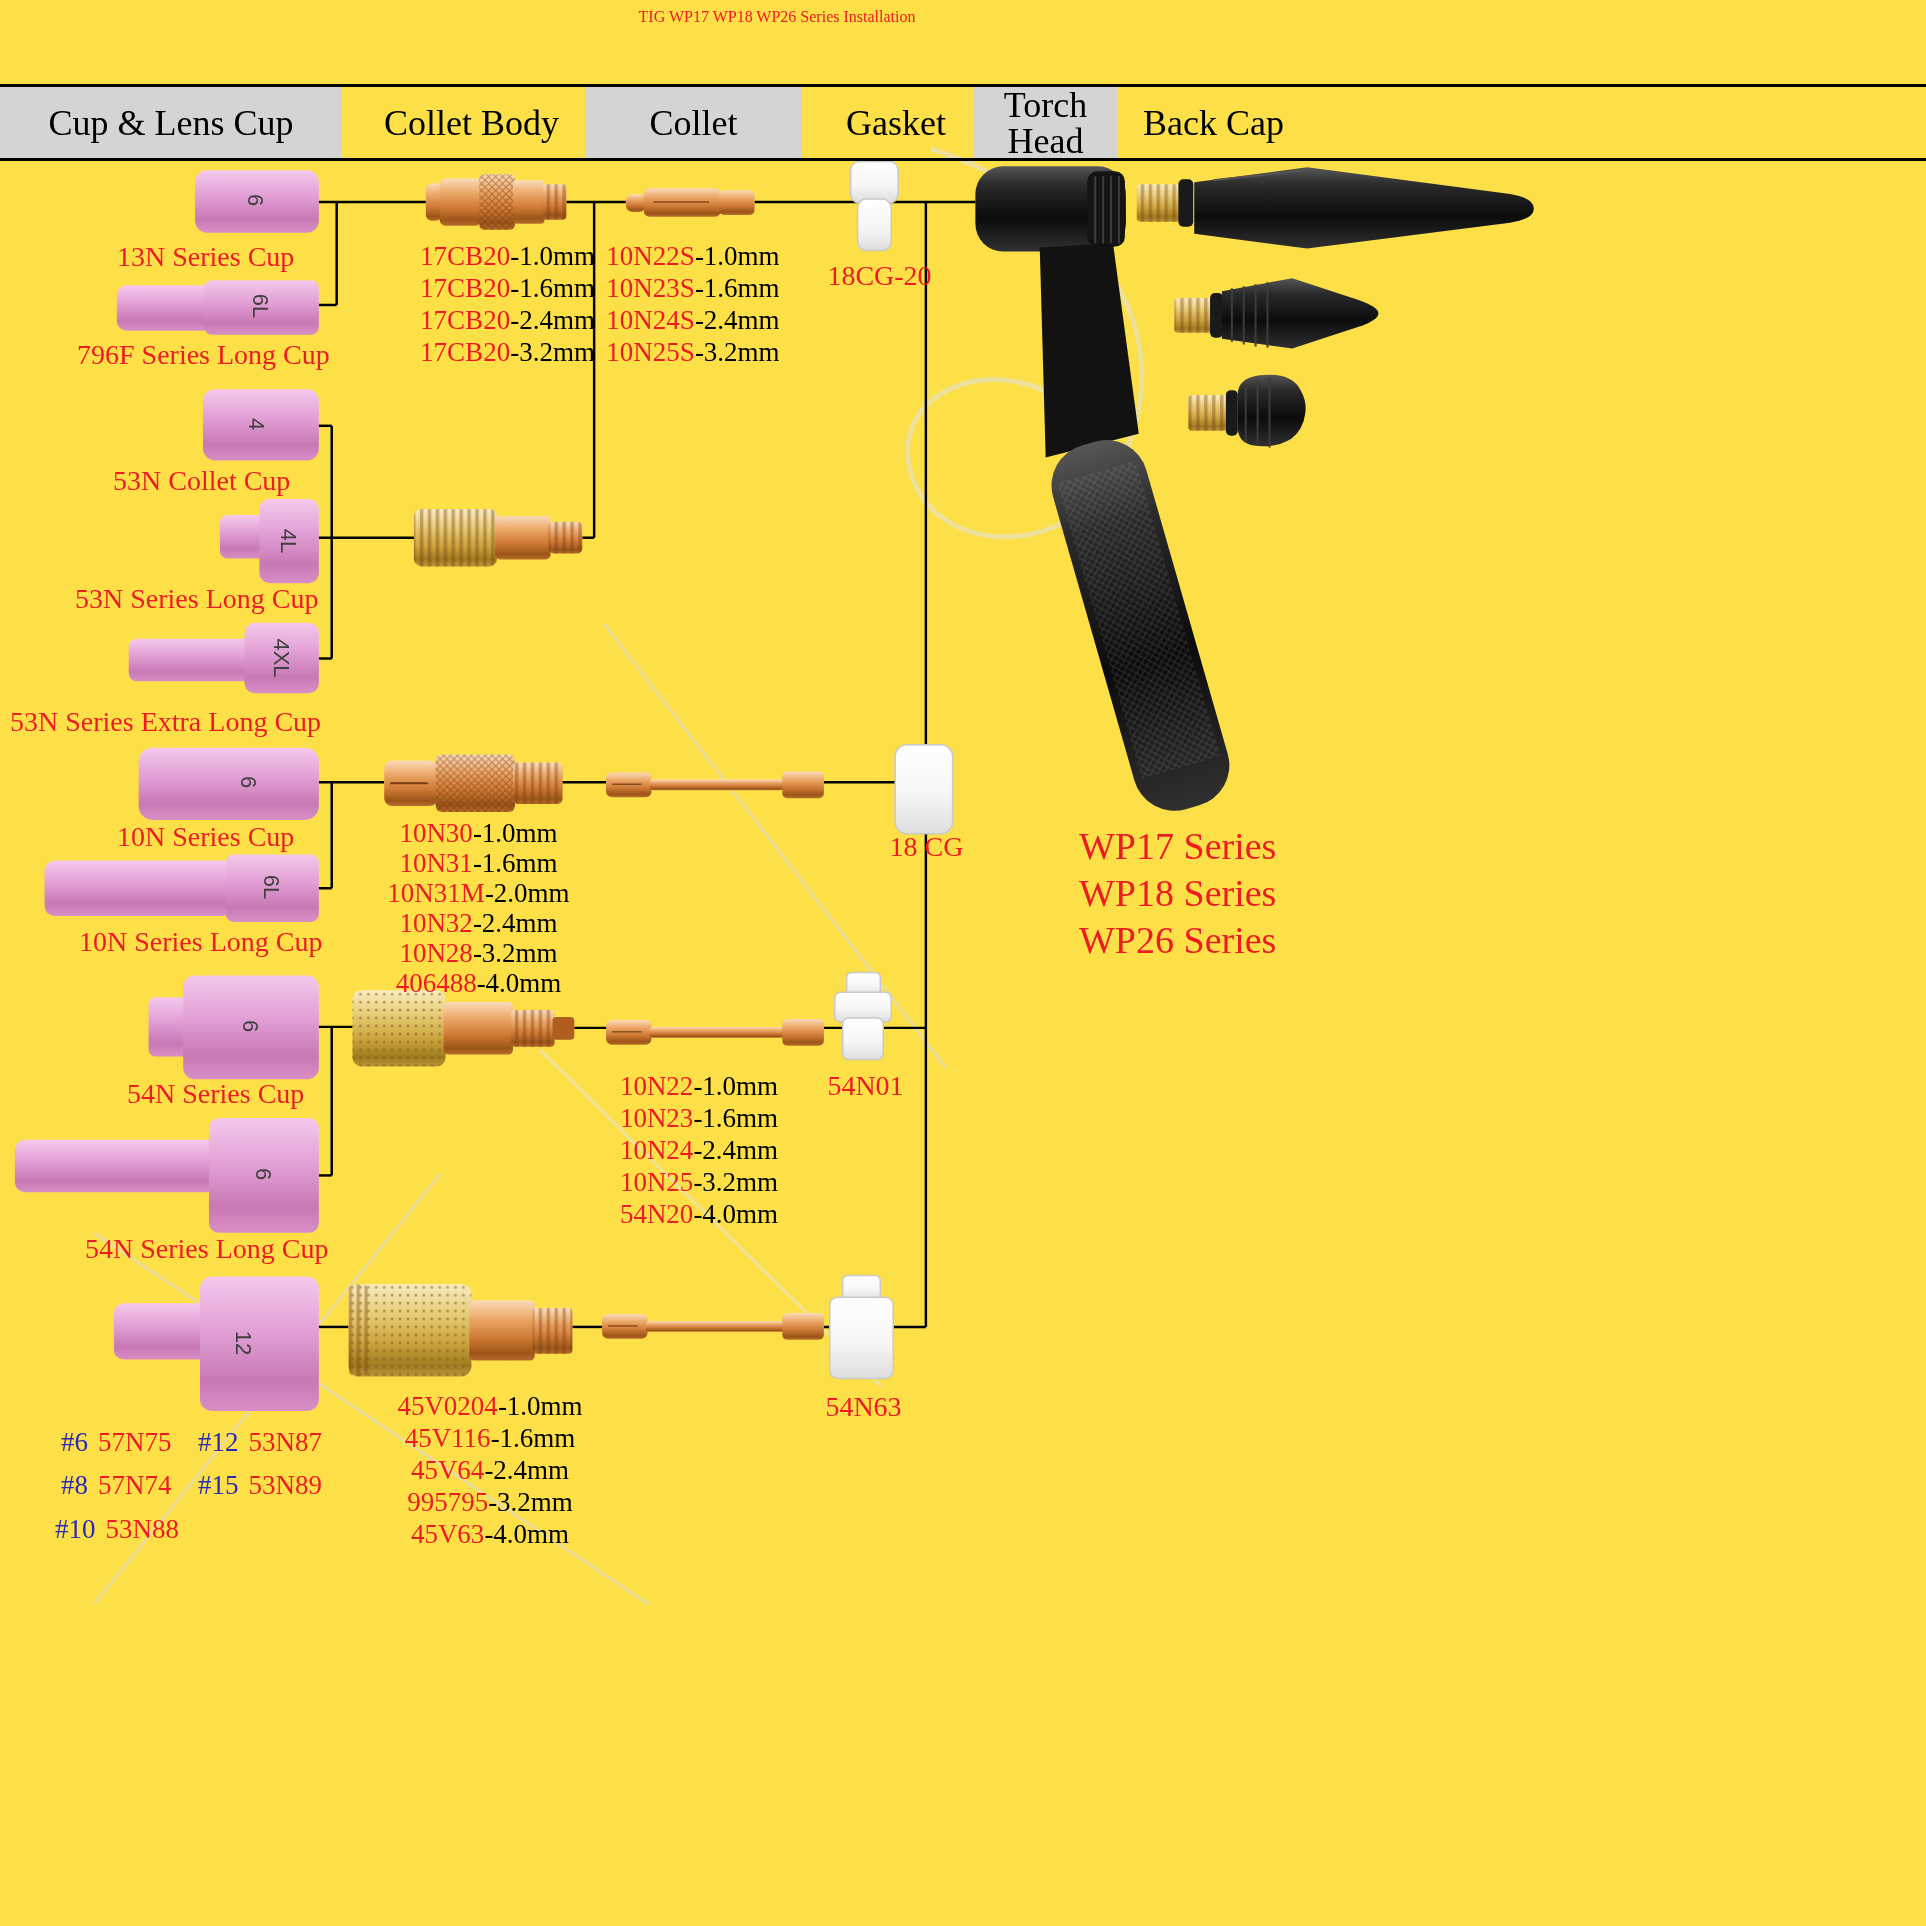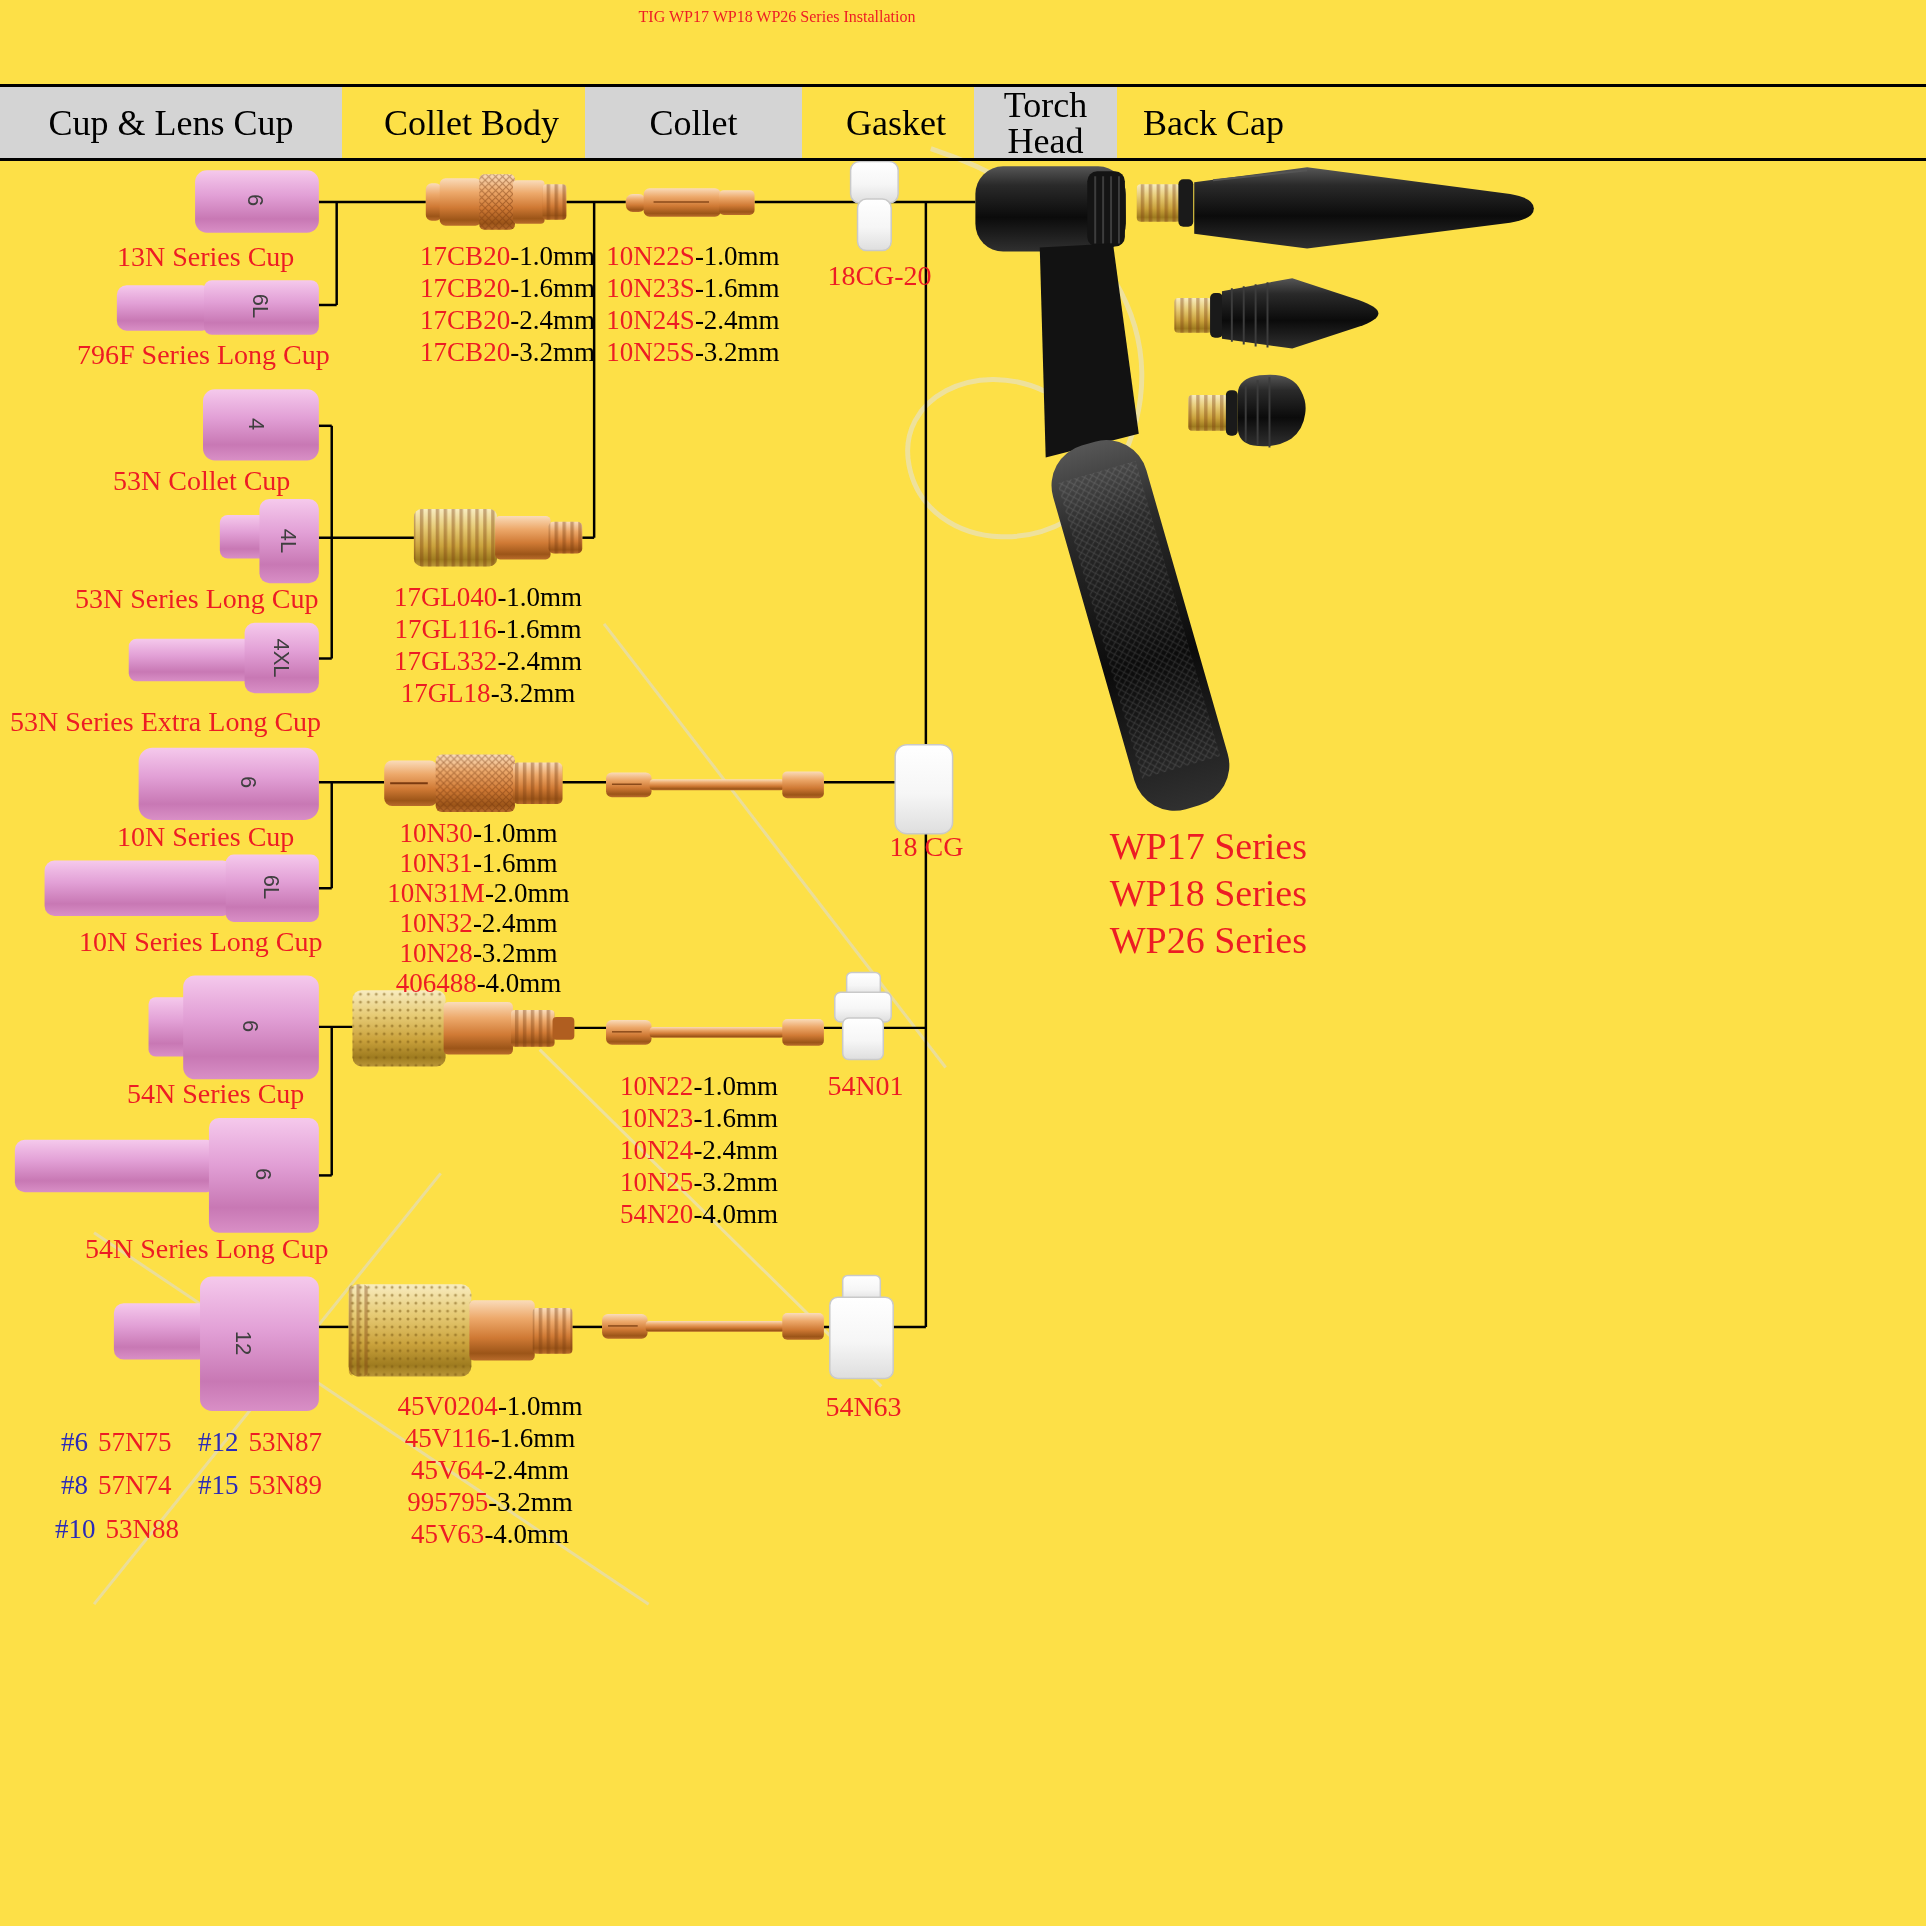--- a/index.html
+++ b/index.html
@@ -18,21 +18,21 @@
   .size-mark{position:absolute;width:59px;height:26px;text-align:center;
         font-family:"Liberation Sans",sans-serif;font-size:22px;color:#3f3f3f;
         transform:rotate(90deg);line-height:26px;}
   .codes{position:absolute;text-align:center;font-size:27px;line-height:32px;}
   .codes.tight{line-height:30px;}
   .code-line{white-space:nowrap;}
   .red{color:var(--accent-red,#ed1c24);}
   .blk{color:#000;}
   .blue{color:var(--code-blue,#2a2ab8);margin-right:10px;}
   .gasket-label{position:absolute;text-align:center;font-size:28px;color:var(--accent-red,#ed1c24);}
-  .wp-series{position:absolute;left:1079px;top:823px;width:228px;text-align:right;
+  .wp-series{position:absolute;left:1079px;top:823px;width:228px;text-align:left;
         font-size:38px;line-height:47px;color:var(--accent-red,#ed1c24);}
   .pn{position:absolute;font-size:27px;white-space:nowrap;}
   svg.art{position:absolute;left:0;top:0;}
 </style>
 </head>
 <body>
 
 <div class="page">
 
   <svg class="art" width="1927" height="1927" viewBox="0 0 1946 1946">
@@ -308,30 +308,20 @@
   <div class="codes" style="left:416px;top:240px;width:183px">
 
       <div class="code-line"><span class="red">17CB20</span><span class="blk">-1.0mm</span></div>
 
       <div class="code-line"><span class="red">17CB20</span><span class="blk">-1.6mm</span></div>
 
       <div class="code-line"><span class="red">17CB20</span><span class="blk">-2.4mm</span></div>
 
       <div class="code-line"><span class="red">17CB20</span><span class="blk">-3.2mm</span></div>
     </div>
-  <div class="codes" style="left:384px;top:581px;width:208px">
-
-      <div class="code-line"><span class="red">17GL040</span><span class="blk">-1.0mm</span></div>
-
-      <div class="code-line"><span class="red">17GL116</span><span class="blk">-1.6mm</span></div>
-
-      <div class="code-line"><span class="red">17GL332</span><span class="blk">-2.4mm</span></div>
-
-      <div class="code-line"><span class="red">17GL18</span><span class="blk">-3.2mm</span></div>
-    </div>
   <div class="codes tight" style="left:382px;top:818px;width:193px">
 
       <div class="code-line"><span class="red">10N30</span><span class="blk">-1.0mm</span></div>
 
       <div class="code-line"><span class="red">10N31</span><span class="blk">-1.6mm</span></div>
 
       <div class="code-line"><span class="red">10N31M</span><span class="blk">-2.0mm</span></div>
 
       <div class="code-line"><span class="red">10N32</span><span class="blk">-2.4mm</span></div>
 

